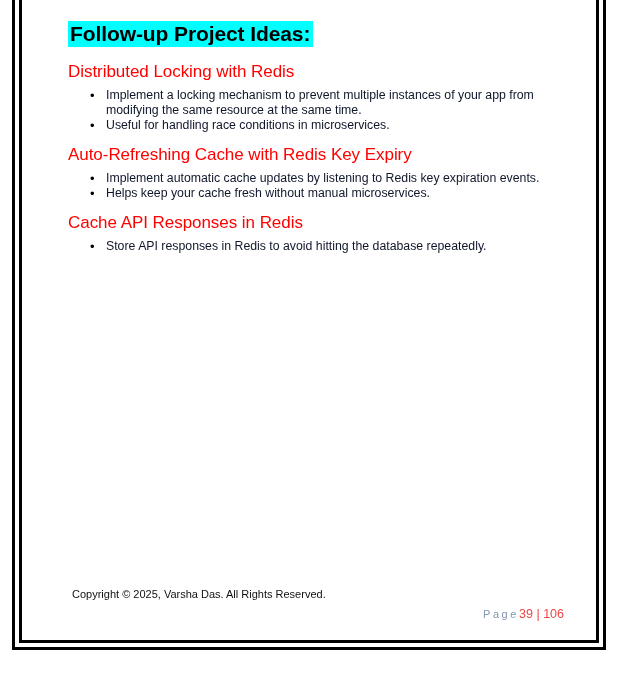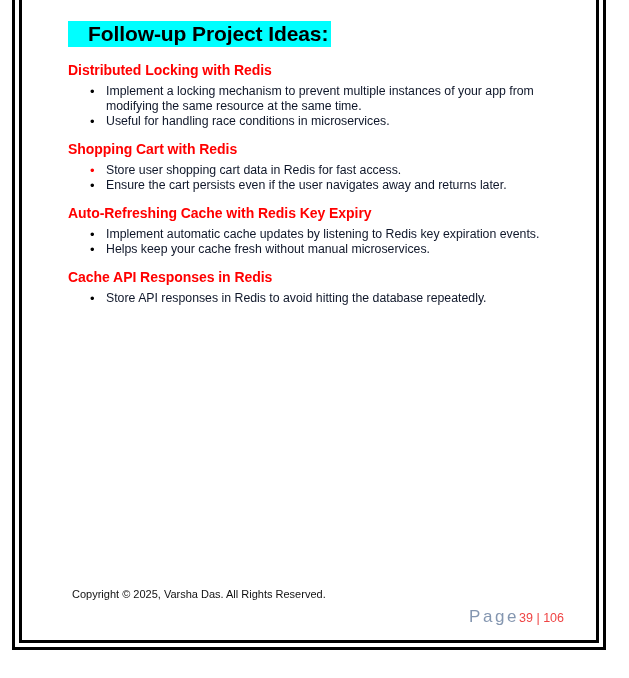--- a/index.html
+++ b/index.html
@@ -50,29 +50,29 @@
   .doc-title {
     font-size: 21px;
     font-weight: bold;
     color: #000000;
     letter-spacing: -0.1px;
     margin: 0 0 16px 0;
     display: block;
   }
   .doc-title span.hl {
     background: #00ffff;
-    padding: 1px 3px 2px 20px;
+    padding: 1px 3px 2px 2px;
   }
 
   .section { margin: 0; }
 
   .section-heading {
     color: #ff0000;
-    font-weight: bold;
-    font-size: 14px;
+    font-weight: normal;
+    font-size: 17px;
     margin: 0 0 6px 0;
     letter-spacing: -0.05px;
   }
 
   ul.bullets {
     list-style: none;
     margin: 0 0 12px 0;
     padding: 0;
   }
   ul.bullets li {
@@ -111,21 +111,21 @@
     margin: 0;
   }
   .page-number {
     text-align: right;
     margin-top: 7px;
     font-size: 12px;
   }
   .page-word {
     color: #8496b0;
     letter-spacing: 2.6px;
-    font-size: 17px;
+    font-size: 11px;
   }
   .page-nums {
     color: #ef4444;
     font-size: 12.5px;
   }
 </style>
 </head>
 <body>
 
 <div class="page-frame">
@@ -137,27 +137,20 @@
   <div class="doc-title"><span class="hl">Follow-up Project Ideas:</span></div>
 
   <div class="section">
     <div class="section-heading">Distributed Locking with Redis</div>
     <ul class="bullets">
       <li>Implement a locking mechanism to prevent multiple instances of your app from modifying the same resource at the same time.</li>
       <li>Useful for handling race conditions in microservices.</li>
     </ul>
   </div>
 
-  <div class="section">
-    <div class="section-heading">Shopping Cart with Redis</div>
-    <ul class="bullets">
-      <li class="red-marker">Store user shopping cart data in Redis for fast access.</li>
-      <li>Ensure the cart persists even if the user navigates away and returns later.</li>
-    </ul>
-  </div>
 
   <div class="section">
     <div class="section-heading">Auto-Refreshing Cache with Redis Key Expiry</div>
     <ul class="bullets">
       <li>Implement automatic cache updates by listening to Redis key expiration events.</li>
       <li>Helps keep your cache fresh without manual microservices.</li>
     </ul>
   </div>
 
 

